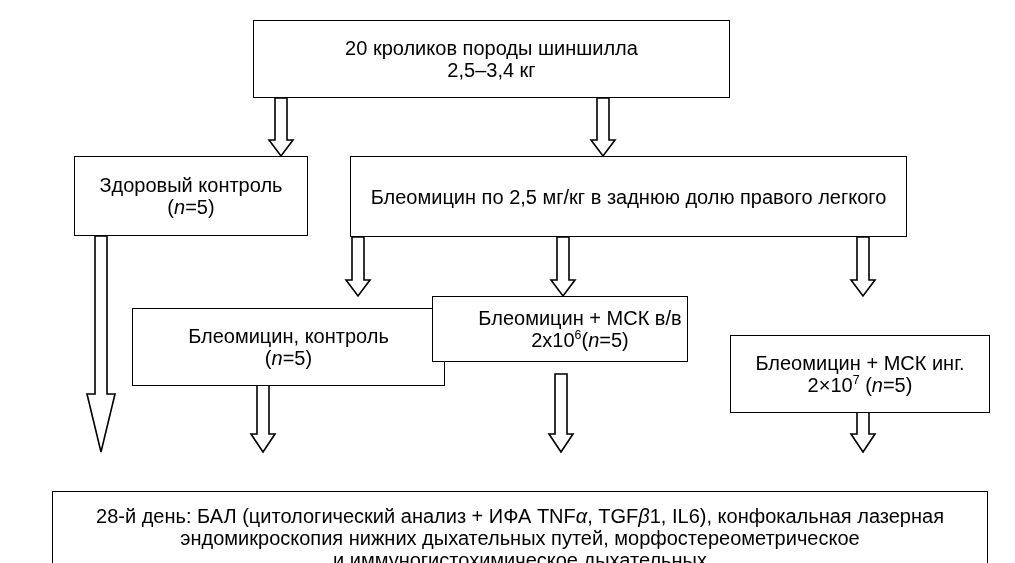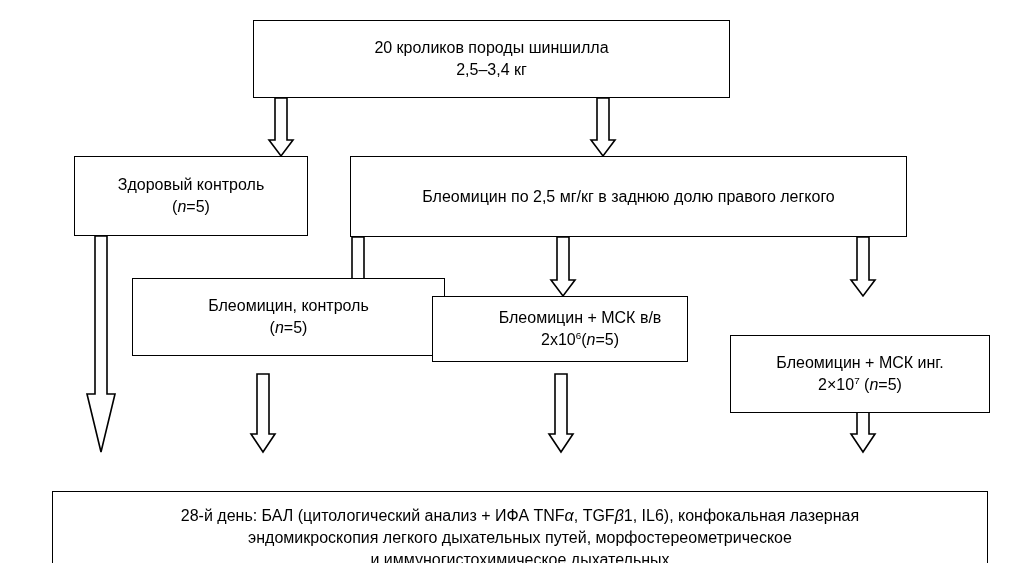--- a/index.html
+++ b/index.html
@@ -22,32 +22,32 @@
   .node {
     position: absolute;
     box-sizing: border-box;
     border: 1.6px solid #000000;
     background: #ffffff;
     display: flex;
     flex-direction: column;
     justify-content: center;
     align-items: center;
     text-align: center;
-    font-size: 16px;
+    font-size: 20px;
     line-height: 22px;
   }
   .line { white-space: nowrap; }
   .node-final .line { white-space: normal; }
   .line i { font-style: italic; }
   .line sup { font-size: 62%; line-height: 0; vertical-align: super; }
 
   .node-total    { left: 253px; top: 20px;  width: 477px; height: 78px; }
   .node-healthy  { left: 74px;  top: 156px; width: 234px; height: 80px; }
   .node-induct   { left: 350px; top: 156px; width: 557px; height: 81px; gap: 46px; }
-  .node-bleoctrl { left: 132px; top: 278px; width: 313px; height: 78px; align-items: center; }
+  .node-bleoctrl { left: 132px; top: 308px; width: 313px; height: 78px; align-items: center; }
   .node-msciv    { left: 432px; top: 296px; width: 256px; height: 66px; padding-left: 40px; }
   .node-mscinh   { left: 730px; top: 296px; width: 260px; height: 78px; margin-top: 39px; }
   .node-final    { left: 52px;  top: 452px; width: 936px; height: 94px; padding: 0 30px; margin-top: 39px; }
 </style>
 </head>
 <body>
 
 <div class="canvas">
 
   <svg class="connector-layer" width="1015" height="563" viewBox="0 0 1015 563" xmlns="http://www.w3.org/2000/svg">
@@ -86,17 +86,17 @@
     <div class="line">2х10<sup>6</sup>(<i>n</i>=5)</div>
   </div>
 
   <div class="node node-mscinh">
     <div class="line">Блеомицин + МСК инг.</div>
     <div class="line">2×10<sup>7</sup> (<i>n</i>=5)</div>
   </div>
 
   <div class="node node-final">
     <div class="line">28-й день: БАЛ (цитологический анализ + ИФА TNF<i>α</i>, TGF<i>β</i>1, IL6), конфокальная лазерная</div>
-    <div class="line">эндомикроскопия легкого дыхательных путей, морфостереометрическое</div>
+    <div class="line">эндомикроскопия нижних дыхательных путей, морфостереометрическое</div>
     <div class="line">и иммуногистохимическое дыхательных</div>
   </div>
 
 </div>
 
 </body></html>

